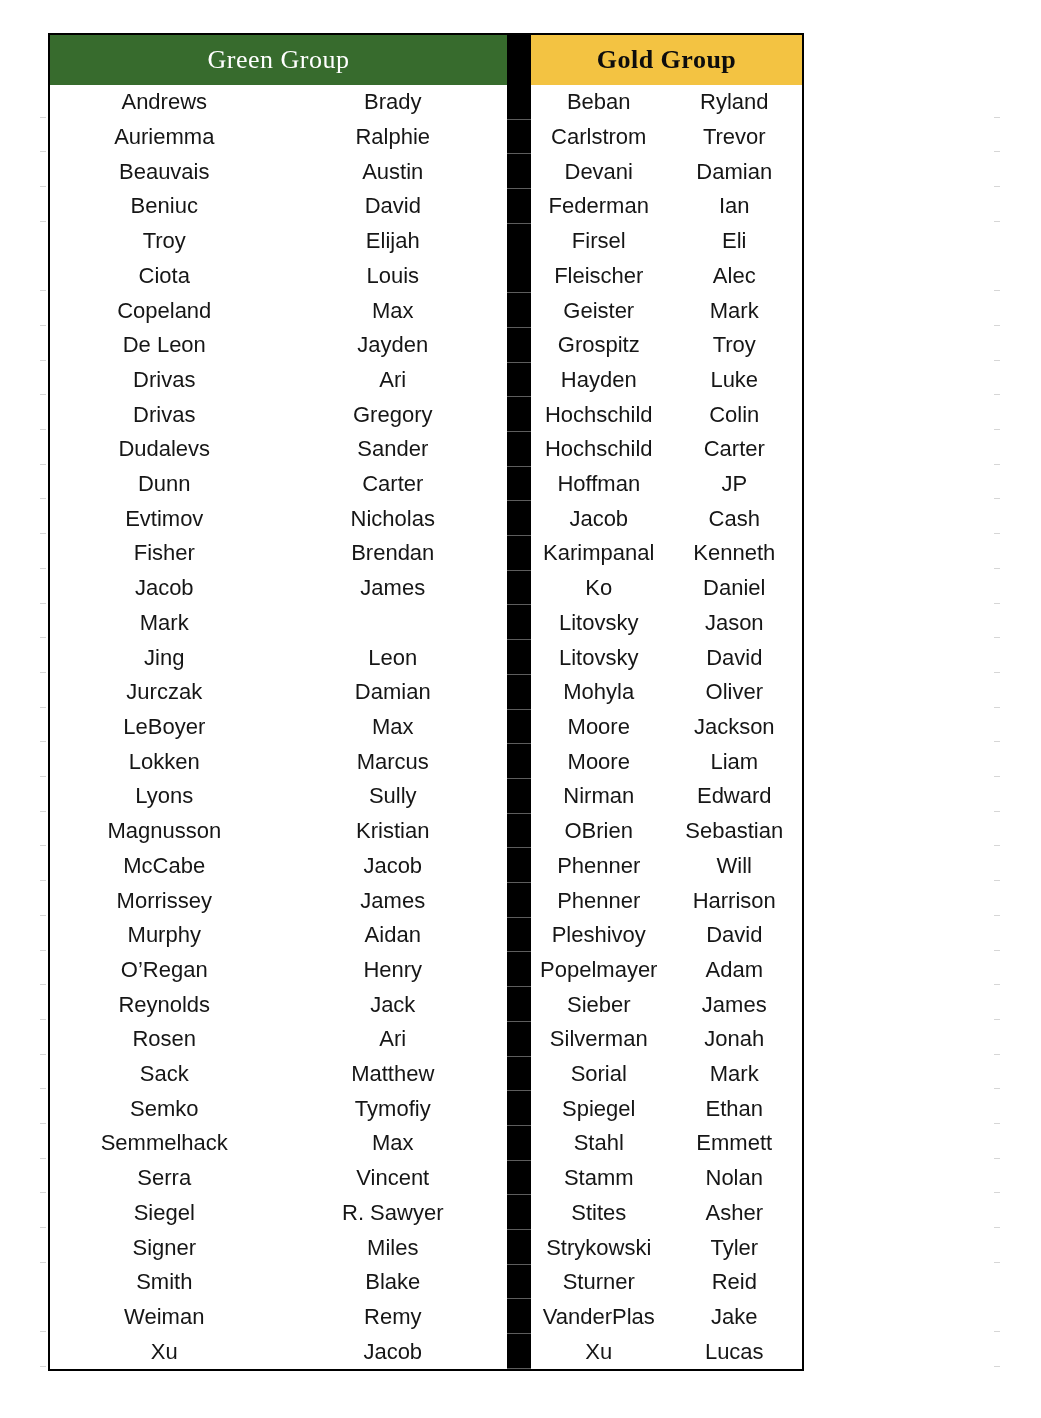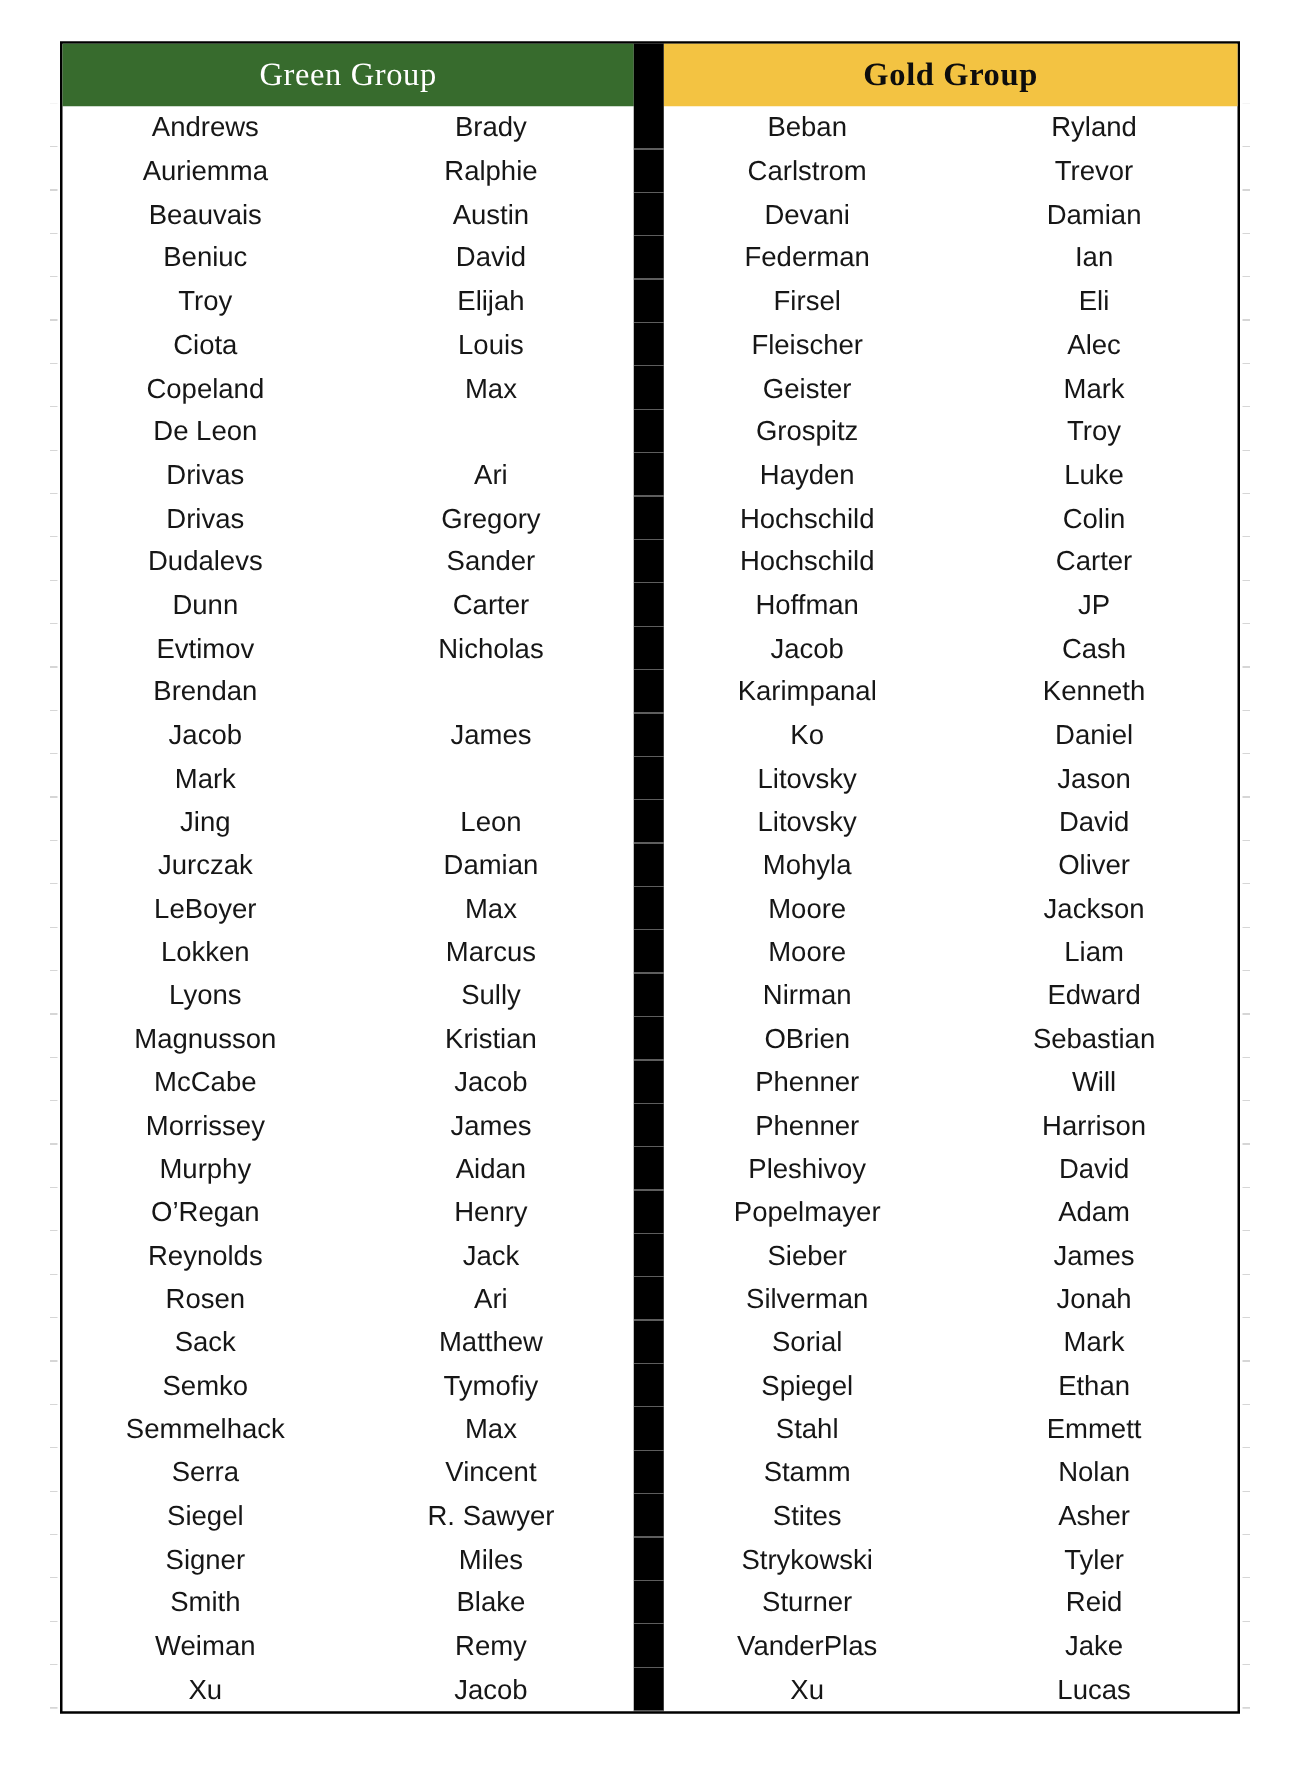--- a/index.html
+++ b/index.html
@@ -5,21 +5,21 @@
   html, body { margin: 0; padding: 0; }
   body {
     width: 1041px; height: 1418px;
     background: #ffffff;
     font-family: "Liberation Sans", sans-serif;
   }
   .page { position: relative; width: 1041px; height: 1418px; background: #ffffff; overflow: hidden; }
 
   .roster-table {
     position: absolute; left: 48px; top: 33px;
-    width: 944px; height: 1338px;
+    width: 756px; height: 1338px;
     border: 2px solid #000000;
     box-sizing: border-box;
     display: flex;
     background: #ffffff;
   }
 
   .group-panel { display: flex; flex-direction: column; }
   .group-panel.green { width: 457px; }
   .group-panel.gold  { flex: 1; border-radius: 24px; }
 
@@ -105,20 +105,21 @@
           <div class="row">
             <div class="cell">Ciota</div>
             <div class="cell">Louis</div>
           </div>
           <div class="row">
             <div class="cell">Copeland</div>
             <div class="cell">Max</div>
           </div>
           <div class="row">
             <div class="cell">De Leon</div>
+            <div class="cell">Jayden</div>
           </div>
           <div class="row">
             <div class="cell">Drivas</div>
             <div class="cell">Ari</div>
           </div>
           <div class="row">
             <div class="cell">Drivas</div>
             <div class="cell">Gregory</div>
           </div>
           <div class="row">
@@ -127,20 +128,21 @@
           </div>
           <div class="row">
             <div class="cell">Dunn</div>
             <div class="cell">Carter</div>
           </div>
           <div class="row">
             <div class="cell">Evtimov</div>
             <div class="cell">Nicholas</div>
           </div>
           <div class="row">
+            <div class="cell">Fisher</div>
             <div class="cell">Brendan</div>
           </div>
           <div class="row">
             <div class="cell">Jacob</div>
             <div class="cell">James</div>
           </div>
           <div class="row">
             <div class="cell">Mark</div>
           </div>
           <div class="row">

